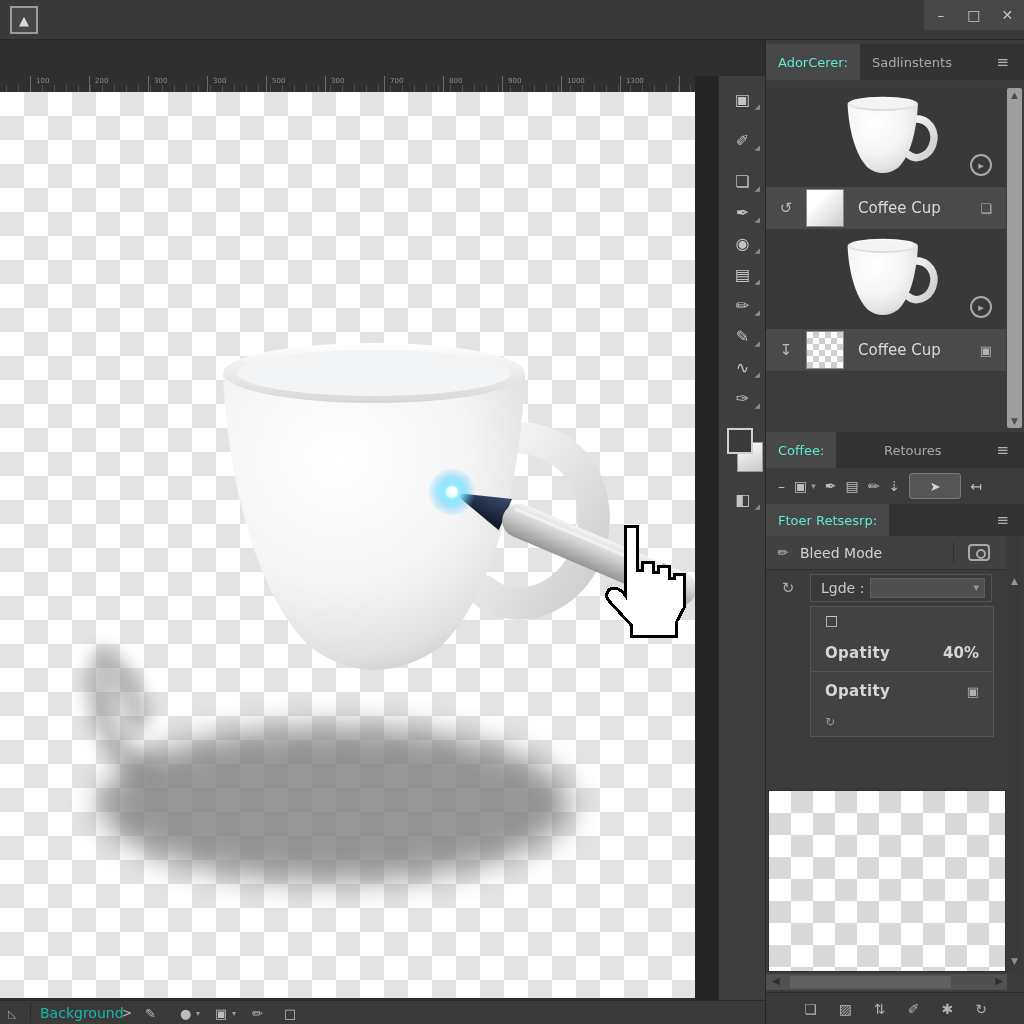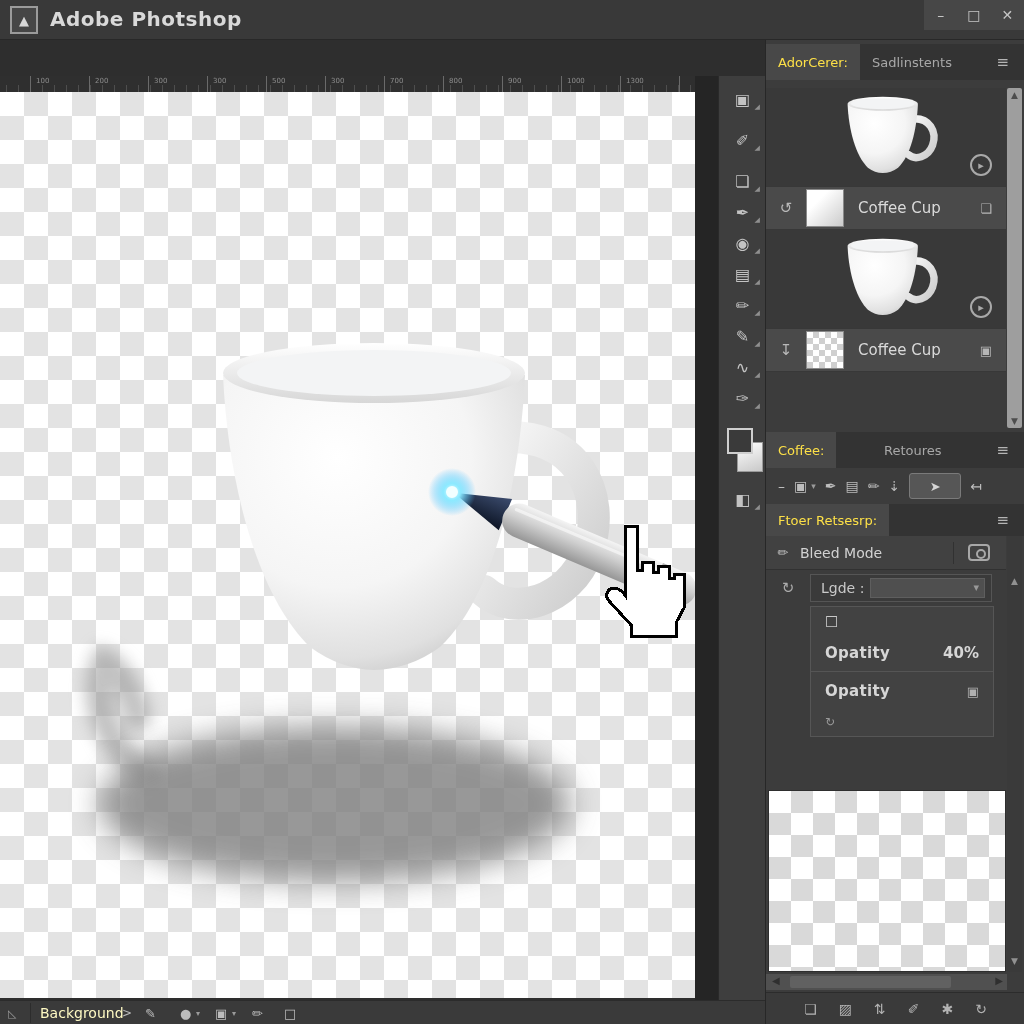--- a/index.html
+++ b/index.html
@@ -46,21 +46,21 @@
     color:#c3c3c3; font-size:16px; }
   .tool small { position:absolute; right:6px; bottom:4px; font-size:7px; color:#8f8f8f; }
   .swatches { position:absolute; left:8px; top:352px; width:34px; height:46px; }
   .swatch-fg { position:absolute; left:0; top:0; width:26px; height:26px; background:#3a3a3a; border:2px solid #cfcfcf; z-index:2; }
   .swatch-bg { position:absolute; left:10px; top:14px; width:26px; height:30px;
     background:linear-gradient(160deg,#ffffff,#c9c9c9); border:1px solid #9a9a9a; z-index:1; }
 
   
   .rpanel { left:765px; top:40px; width:259px; height:984px; background:#3c3c3c; border-left:1px solid #272727; }
   .ptabs { position:absolute; left:0; width:259px; background:#333333; }
-  .ptab-active { position:absolute; left:0; top:0; height:100%; background:#484848; color:#fde047;
+  .ptab-active { position:absolute; left:0; top:0; height:100%; background:#484848; color:#5eead4;
     display:flex; align-items:center; padding:0 12px; font-size:13px;text-align:center; }
   .ptab-inactive { position:absolute; top:0; height:100%; display:flex; align-items:center; color:#a8a8a8; font-size:13px; }
   .pmenu { position:absolute; right:16px; top:0; height:100%; display:flex; align-items:center; color:#b5b5b5; font-size:15px; }
 
   .preview { position:absolute; left:0; width:240px; background:#393939; display:flex; align-items:center; justify-content:center; }
   .revealbtn { position:absolute; right:14px; bottom:10px; width:22px; height:22px; border-radius:50%;
     border:2px solid #a9a9a9; color:#a9a9a9; font-size:11px; display:flex; align-items:center; justify-content:center; }
   .lrow { position:absolute; left:0; width:240px; height:44px; background:#4a4a4a;
     border-top:1px solid #383838; border-bottom:1px solid #383838; display:flex; align-items:center; }
   .lrow .licon { width:40px; text-align:center; color:#b9b9b9; font-size:15px; }
@@ -170,21 +170,20 @@
         <path d="M300,105 C378,96 410,162 390,218 C371,270 314,284 286,258" fill="none" stroke="url(#handleGrad)" stroke-width="32" stroke-linecap="round"></path>
         <path d="M25,42 C30,152 60,264 112,314 Q142,336 176,337 Q212,336 242,314 C295,264 322,152 327,42 Z" fill="url(#mugBody)"></path>
         <ellipse cx="176" cy="40" rx="151" ry="30" fill="url(#rimGrad)"></ellipse>
         <ellipse cx="176" cy="40" rx="137" ry="23" fill="#f3f4f5"></ellipse>
       </g>
     </defs>
   </svg>
 
   <div class="abs titlebar">
     <div class="appicon">▲</div>
-    <div class="apptitle">Adobe Photshop</div>
     <div class="wincontrols">
       <div class="winbtn">–</div>
       <div class="winbtn">□</div>
       <div class="winbtn">✕</div>
     </div>
   </div>
 
 
   <div class="abs ruler">
     <span style="left:36px">100</span>
@@ -399,21 +398,21 @@
       <span class="ic">⇅</span>
       <span class="ic">✐</span>
       <span class="ic">✱</span>
       <span class="ic">↻</span>
     </div>
   </div>
 
   <div class="abs statusbar">
     <div class="sitem" style="left:8px;font-size:11px;color:#9a9a9a">◺</div>
     <div class="sdiv"></div>
-    <div class="sitem" style="left:40px;font-size:14px;color:#fef9c3">Background</div>
+    <div class="sitem" style="left:40px;font-size:14px;color:#14b8a6">Background</div>
     <div class="sitem" style="left:122px;font-size:12px">&gt;</div>
     <div class="sitem" style="left:145px;font-size:13px">✎</div>
     <div class="sitem" style="left:180px;font-size:13px">●</div>
     <div class="sitem" style="left:196px;font-size:8px;color:#9a9a9a">▾</div>
     <div class="sitem" style="left:215px;font-size:13px">▣</div>
     <div class="sitem" style="left:232px;font-size:8px;color:#9a9a9a">▾</div>
     <div class="sitem" style="left:252px;font-size:13px">✏</div>
     <div class="sitem" style="left:284px;font-size:13px">□</div>
   </div>
 

